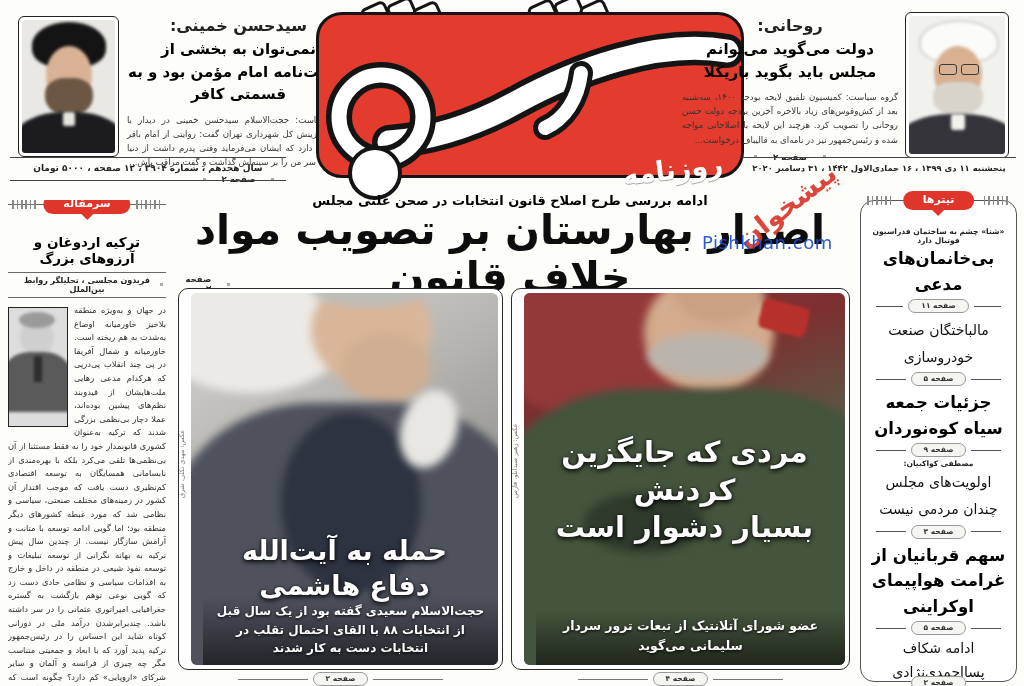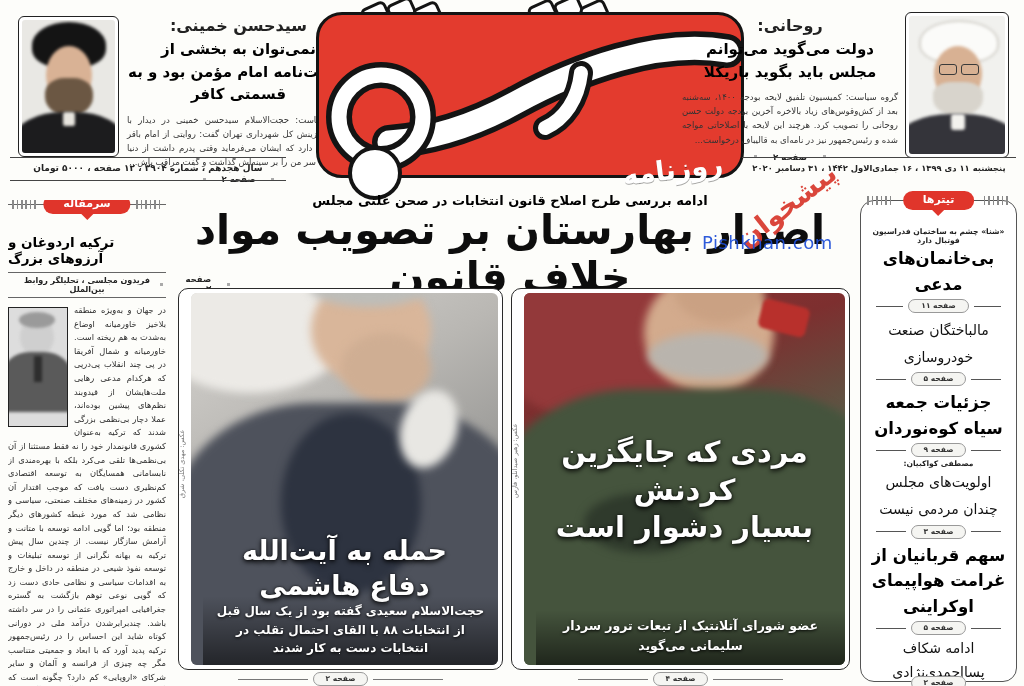--- a/index.html
+++ b/index.html
@@ -61,21 +61,21 @@
   .hatch{position:absolute;height:9px;width:26px;
          background:repeating-linear-gradient(90deg,#8a8a8a 0 1.5px,transparent 1.5px 4.5px);}
   .sbox{border:1.5px solid #555;border-radius:14px;background:#fff;box-sizing:border-box;}
   .sb-kicker{font-size:7.6px;font-weight:bold;text-align:center;color:#222;margin:2px 2px 1px;}
   .sb-head-strong{font-size:16.5px;font-weight:bold;text-align:center;line-height:1.55;color:#000;}
   .sb-head-light{font-size:14px;font-weight:normal;text-align:center;line-height:1.9;color:#111;}
   .sep{display:flex;align-items:center;margin:2px 8px;}
   .sep .line{flex:1;height:1px;background:#555;}
 
   
-  .ed-title{font-size:13.5px;font-weight:bold;text-align:left;color:#000;}
+  .ed-title{font-size:13.5px;font-weight:bold;text-align:center;color:#000;}
   .ed-byline{font-size:8px;font-weight:bold;text-align:center;color:#222;
              border-top:1px solid #666;border-bottom:1px solid #666;padding:3px 0;}
   .ed-body{font-size:8.3px;text-align:justify;line-height:1.64;color:#2e2e2e;}
   .ed-photo{float:left;width:58px;height:118px;margin:3px 6px 2px 0;border:1.5px solid #222;
             background:#ddd;position:relative;overflow:hidden;}
 
   
   .art{position:absolute;border-radius:50%;filter:blur(4px);}
   .noblur{filter:blur(1.5px);}
 </style>

